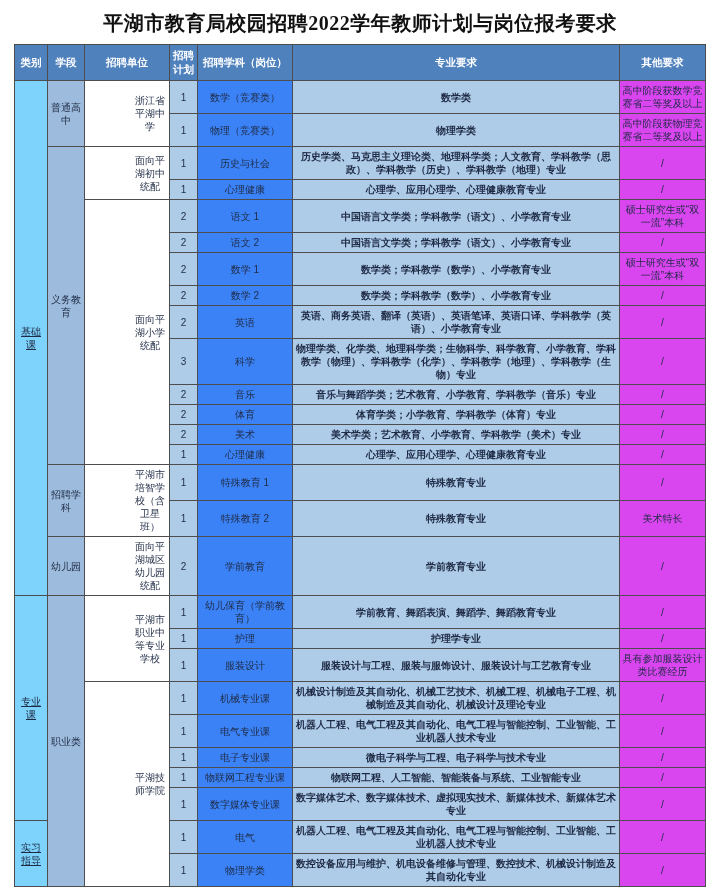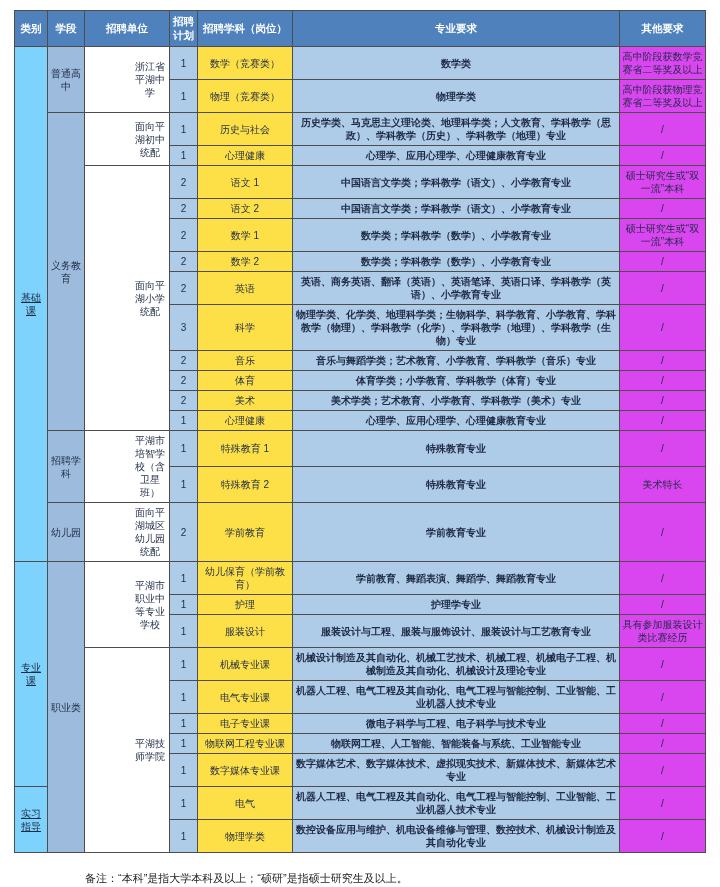--- a/index.html
+++ b/index.html
@@ -41,33 +41,34 @@
     word-break:break-all;
   }
   th{
     background:var(--header-bg);color:#ffffff;
     font-weight:bold;font-size:10.5px;padding:4px 1px;
   }
   td.c-cat{background:#7dd3fc;text-decoration:underline;}
   td.c-stage{background:var(--stage-blue);}
   td.c-unit{background:#ffffff;padding-left:48px;}
   td.c-plan{background:var(--cell-blue);}
-  td.c-subject{background:#fde047;}
+  td.c-subject{background:#3b82f6;}
   td.c-major{background:var(--cell-blue);font-weight:bold;}
   td.c-other{background:#d946ef;}
   .note{
     font-family:Liberation Sans, sans-serif;
     font-size:11px;color:#222;
     margin:18px 0 4px 85px;
   }
 </style>
 </head>
 <body>
 
 <div class="page">
+  <div class="doc-title">平湖市教育局校园招聘2022学年教师计划与岗位报考要求</div>
 
   <table class="recruit">
     <colgroup>
       <col class="w-cat">
         <col class="w-stage">
         <col class="w-unit">
         <col class="w-plan">
       <col class="w-subject">
         <col class="w-major">
         <col class="w-other">

